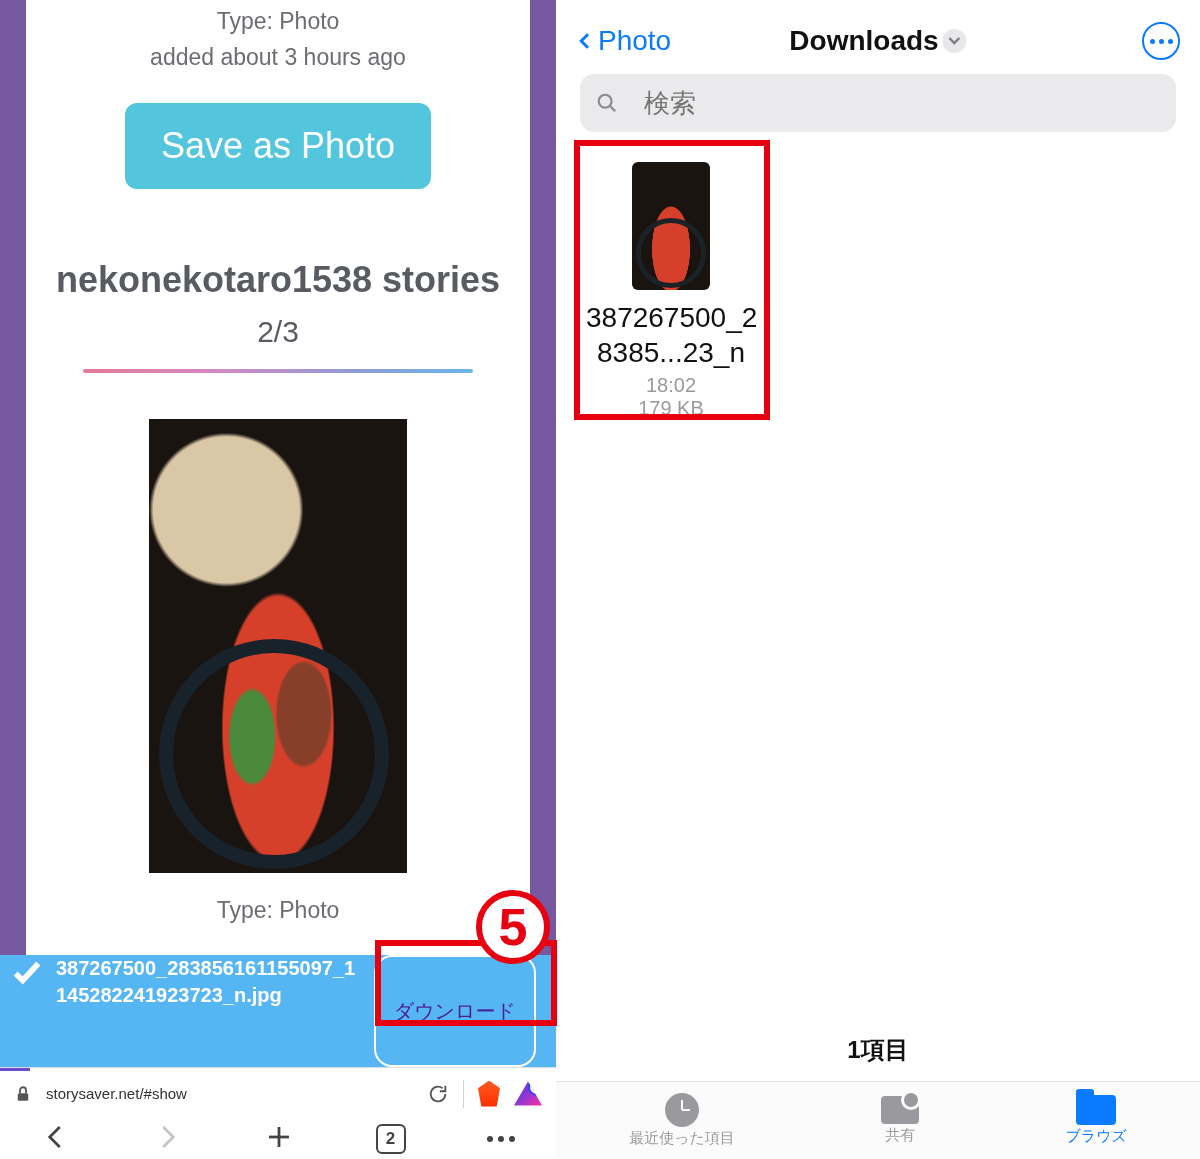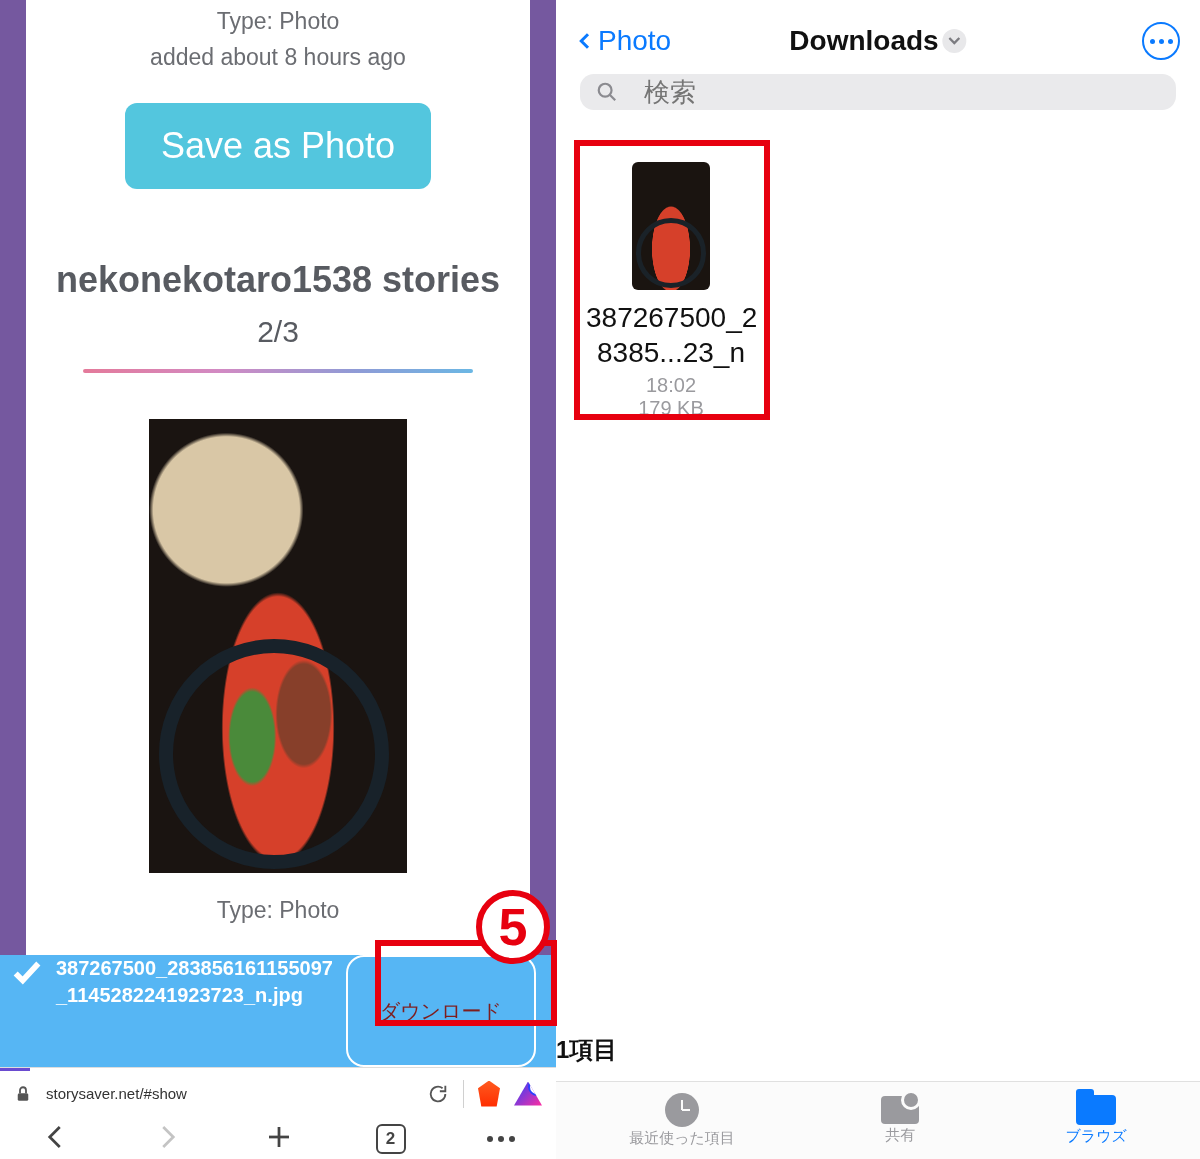--- a/index.html
+++ b/index.html
@@ -18,21 +18,21 @@
 .stories-count { margin-top:14px; font-size:30px; font-weight:300; color:#585b61; }
 .grad-line { margin-top:20px; width:390px; height:4px; background:linear-gradient(90deg,#e47a9a 0%,#d28ac3 35%,#8f9bd6 70%,#6bb7e4 100%); border-radius:2px; }
 .story-img { margin-top:46px; width:258px; height:454px; position:relative; overflow:hidden; }
 .story-img .bgimg { position:absolute; inset:0; background:radial-gradient(circle at 30% 20%,#d9c7a6 0 18%,transparent 19%),radial-gradient(ellipse at 60% 65%,#873f2a 0 12%,transparent 13%),radial-gradient(ellipse at 40% 70%,#4a8a3a 0 10%,transparent 11%),radial-gradient(ellipse at 50% 68%,#d6402a 0 30%,transparent 31%),linear-gradient(#1a1411 0 40%,#1a1411 40% 100%); }
 .story-img .bowlrim { position:absolute; width:230px; height:230px; border-radius:50%; border:14px solid #18222a; left:10px; top:220px; }
 .type2 { margin-top:24px; }
 
 .dl-bar { position:absolute; left:0; right:0; top:955px; height:112px; background:#56b6f4; display:flex; padding:0 20px 0 10px; color:#fff; }
 .dl-bar .chk { width:34px; height:34px; stroke:#fff; stroke-width:4; fill:none; flex-shrink:0; margin-right:12px; }
 .dl-bar .fname { font-size:20px; line-height:1.35; font-weight:600; flex:1; word-break:break-all; }
-.dl-btn { border:2px solid #fff; background:transparent; color:#7f1d1d; border-radius:18px; padding:12px 32px; font-size:20px; cursor:pointer; margin-left:10px; }
+.dl-btn { border:2px solid #fff; background:transparent; color:#4c1d95; border-radius:18px; padding:12px 18px; font-size:20px; cursor:pointer; margin-left:10px; }
 
 .annot5 { position:absolute; border:6px solid #e7000f; pointer-events:none; }
 .annot5.box { left:375px; top:940px; width:182px; height:86px; }
 .annot5.circle { left:476px; top:890px; width:74px; height:74px; border-radius:50%; background:#fff; display:flex; align-items:center; justify-content:center; color:#e7000f; font-size:52px; font-weight:800; pointer-events:none; }
 
 .url-bar { position:absolute; left:0; right:0; top:1067px; height:52px; background:#fff; display:flex; align-items:center; padding:0 14px; gap:14px; font-size:15px; color:#333; border-top:1px solid #ddd; }
 .url-bar .lock { width:18px; height:18px; }
 .url-bar .reload { width:22px; height:22px; stroke:#555; stroke-width:2; fill:none; }
 .url-bar .brave { width:22px; height:26px; background:linear-gradient(#ff5a1f,#ff2d00); clip-path:polygon(50% 0,100% 30%,85% 100%,15% 100%,0 30%); }
 .url-bar .ext { width:28px; height:24px; background:linear-gradient(135deg,#2a40ff,#ff2da0); clip-path:polygon(0 100%,50% 0,100% 100%); position:relative; }
@@ -52,34 +52,34 @@
 .right .hdr { position:absolute; left:0; right:0; top:18px; height:46px; display:flex; align-items:center; padding:0 20px; }
 .right .back { display:flex; align-items:center; gap:4px; color:#0a7aff; font-size:28px; cursor:pointer; }
 .right .back svg { width:18px; height:30px; stroke:#0a7aff; stroke-width:4; fill:none; }
 .right .ttl-wrap { position:absolute; left:50%; transform:translateX(-50%); display:flex; align-items:center; gap:4px; }
 .right .ttl { font-size:28px; font-weight:700; color:#111; }
 .right .chev { width:24px; height:24px; border-radius:50%; background:#e8e8ea; display:flex; align-items:center; justify-content:center; }
 .right .chev svg { width:12px; height:8px; stroke:#7b7b80; stroke-width:2.4; fill:none; }
 .right .more { position:absolute; right:20px; width:38px; height:38px; border:2.5px solid #0a7aff; border-radius:50%; display:flex; align-items:center; justify-content:center; cursor:pointer; }
 .right .more span { width:5px; height:5px; border-radius:50%; background:#0a7aff; margin:0 2px; }
 
-.right .search { position:absolute; left:24px; right:24px; top:74px; height:36px; background:#eaeaec; border-radius:14px; display:flex; align-items:center; padding:0 16px; gap:26px; }
+.right .search { position:absolute; left:24px; right:24px; top:74px; height:58px; background:#eaeaec; border-radius:14px; display:flex; align-items:center; padding:0 16px; gap:26px; }
 .right .search svg { width:24px; height:24px; stroke:#8b8b90; stroke-width:2.4; fill:none; }
 .right .search input { border:none; background:transparent; font-size:26px; color:#8b8b90; outline:none; width:100%; }
 
 .file { position:absolute; left:30px; top:148px; width:170px; text-align:center; cursor:pointer; }
 .file .thumb { width:78px; height:128px; margin:14px auto 10px; border-radius:6px; overflow:hidden; position:relative; }
 .file .thumb .mini { position:absolute; inset:0; background:radial-gradient(ellipse at 50% 68%,#d6402a 0 34%,transparent 35%),radial-gradient(ellipse at 48% 60%,#4a8a3a 0 14%,transparent 15%),radial-gradient(ellipse at 60% 64%,#873f2a 0 12%,transparent 13%),linear-gradient(#1a1410,#1a1410); }
 .file .thumb .rim { position:absolute; width:70px; height:70px; border-radius:50%; border:5px solid #1a2228; left:4px; top:56px; }
 .file .fn { font-size:28px; color:#111; line-height:1.25; }
 .file .ft { font-size:20px; color:#9a9a9e; margin-top:4px; }
 .file .fs { font-size:20px; color:#9a9a9e; }
 .annot-file { position:absolute; left:18px; top:140px; width:196px; height:280px; border:6px solid #e7000f; pointer-events:none; }
 
-.count { position:absolute; left:0; right:0; top:1034px; text-align:left; font-size:24px; font-weight:700; color:#111; }
+.count { position:absolute; left:0; right:0; top:1034px; text-align:center; font-size:24px; font-weight:700; color:#111; }
 
 .tabbar { position:absolute; left:0; right:0; bottom:0; height:78px; display:flex; justify-content:space-around; align-items:center; border-top:0.5px solid #e0e0e0; background:#fbfbfb; }
 .tabbar .tab { display:flex; flex-direction:column; align-items:center; gap:2px; font-size:15px; cursor:pointer; }
 .tabbar .tab.inactive { color:#9a9a9e; }
 .tabbar .tab.active { color:#0a7aff; }
 .clock-ico { width:34px; height:34px; border-radius:50%; background:#9a9a9e; position:relative; }
 .clock-ico::before { content:""; position:absolute; left:50%; top:50%; width:2px; height:10px; background:#fbfbfb; transform-origin:bottom; transform:translate(-50%,-100%); }
 .clock-ico::after { content:""; position:absolute; left:50%; top:50%; width:8px; height:2px; background:#fbfbfb; transform:translate(0,-50%); }
 .share-ico { width:38px; height:28px; background:#9a9a9e; border-radius:4px; position:relative; }
 .share-ico::after { content:""; position:absolute; right:-2px; top:-6px; width:14px; height:14px; border-radius:50%; background:#9a9a9e; border:3px solid #fbfbfb; }
@@ -89,21 +89,21 @@
 </head>
 <body>
 
 <div class="root">
 
   <div class="phone left">
     <div class="bg"></div>
     <div class="card">
       <div class="meta">
         <div>Type: Photo</div>
-        <div>added about 8 hours ago</div>
+        <div>added about 3 hours ago</div>
       </div>
       <button class="save-btn">Save as Photo</button>
       <div class="stories-title">nekonekotaro1538 stories</div>
       <div class="stories-count">2/3</div>
       <div class="grad-line"></div>
       <div class="story-img">
         <div class="bgimg"></div>
           <div class="bowlrim"></div>
       </div>
       <div class="type2">Type: Photo</div>

